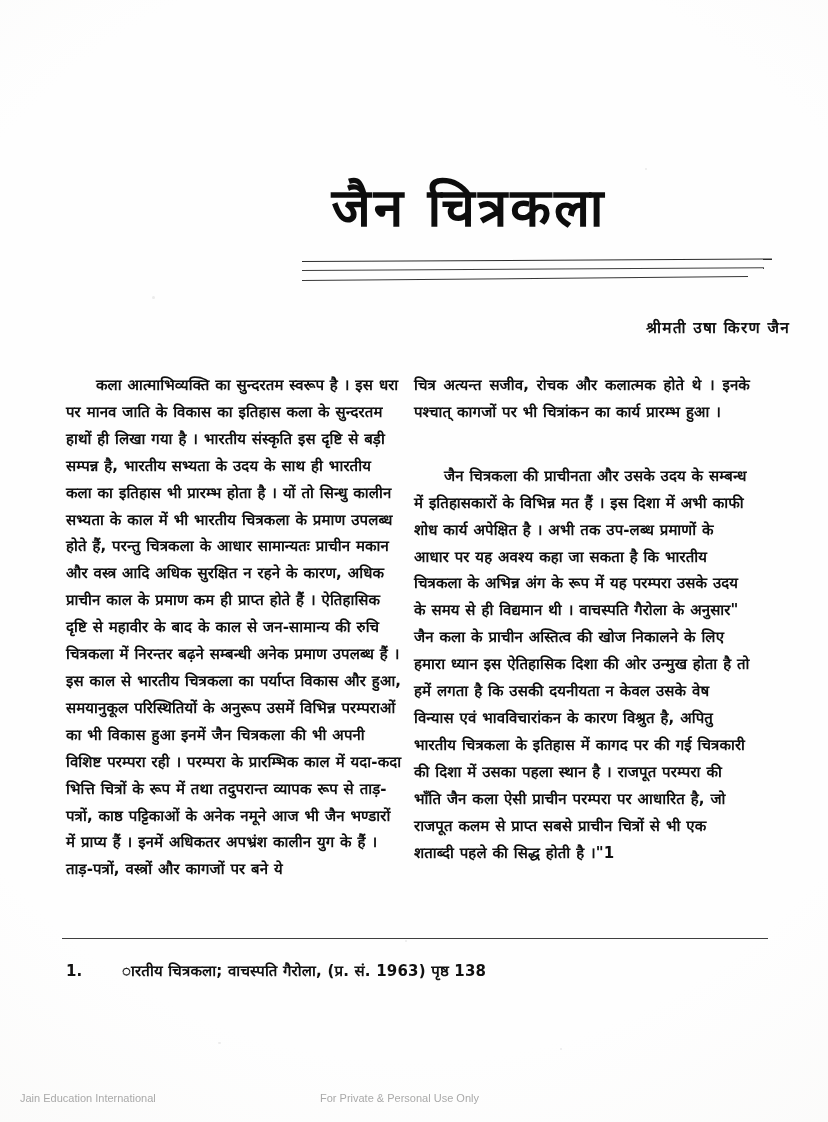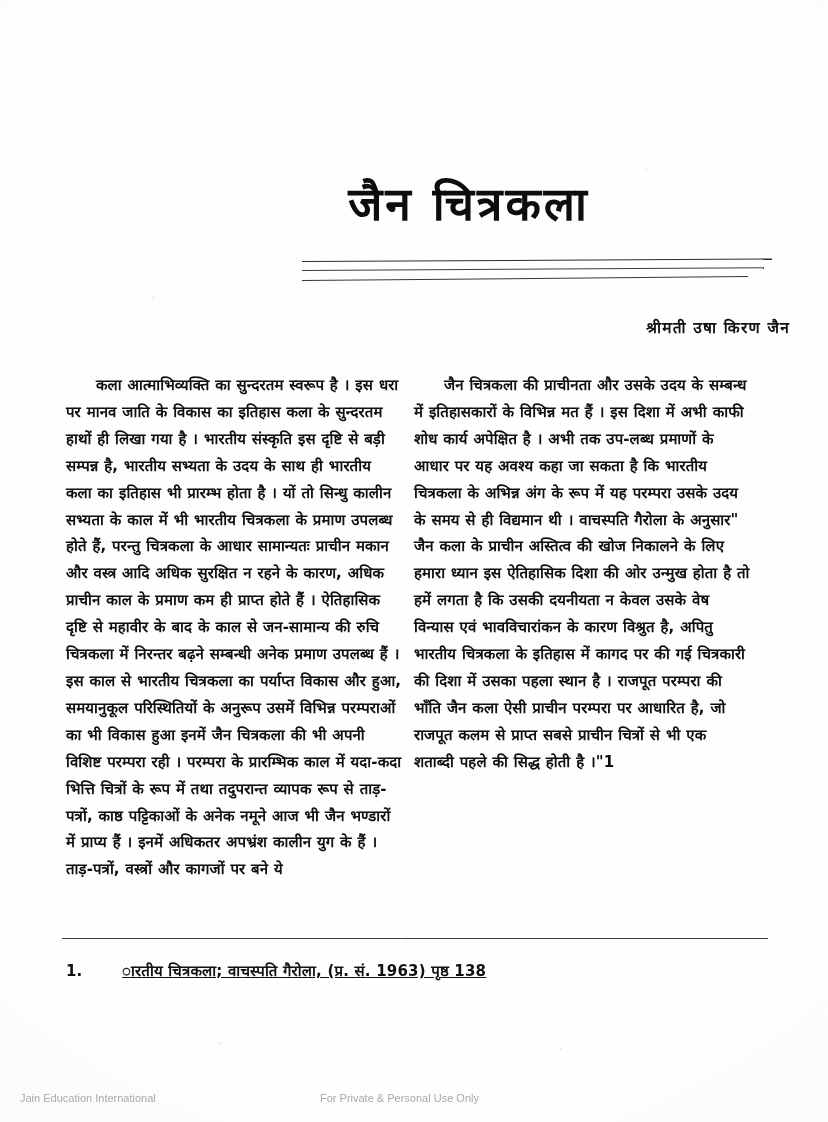--- a/index.html
+++ b/index.html
@@ -37,21 +37,21 @@
   .title-block {
     position: absolute;
     top: 178px;
     left: 0;
     width: 828px;
     text-align: center;
   }
   .doc-title {
     font-family: "DejaVu Sans", "Liberation Sans", sans-serif;
     font-weight: 700;
-    font-size: 46px;
+    font-size: 53px;
     letter-spacing: 3px;
     color: #0d0d0d;
     margin: 0;
     padding-left: 110px;
     line-height: 1.15;
     white-space: nowrap;
   }
 
   .rules {
     position: absolute;
@@ -101,21 +101,21 @@
     font-family: "DejaVu Sans", "Liberation Sans", sans-serif;
     font-weight: 700;
     font-size: 15px;
     line-height: 26.9px;
     color: #0f0f0f;
     text-align: justify;
     text-justify: inter-word;
     word-spacing: 0.5px;
     letter-spacing: 0.1px;
   }
-  .para + .para { margin-top: 12px; }
+  .para + .para { margin-top: 37px; }
   .para.indent { text-indent: 30px; }
   .para:last-child { text-align: left; }
 
   
   .footnote-rule {
     position: absolute;
     top: 938px;
     left: 62px;
     width: 706px;
     height: 1px;
@@ -128,21 +128,21 @@
     left: 66px;
     width: 706px;
     display: flex;
     align-items: baseline;
     font-family: "DejaVu Sans", "Liberation Sans", sans-serif;
     font-weight: 700;
     font-size: 15px;
     color: #111;
   }
   .footnote-num { width: 56px; }
-  .footnote-text { flex: 1; letter-spacing: .2px; text-decoration: underline; }
+  .footnote-text { flex: 1; letter-spacing: .2px; }
 
   
   .footer {
     position: absolute;
     top: 1092px;
     left: 0;
     width: 828px;
     display: flex;
     align-items: center;
     font-family: "Liberation Sans", "DejaVu Sans", sans-serif;
@@ -176,20 +176,21 @@
     <div class="rule r3"></div>
   </div>
 
   <div class="byline">श्रीमती उषा किरण जैन</div>
 
   <div class="columns">
     <div class="col">
       <p class="para indent">कला आत्माभिव्यक्ति का सुन्दरतम स्वरूप है । इस धरा पर मानव जाति के विकास का इतिहास कला के सुन्दरतम हाथों ही लिखा गया है । भारतीय संस्कृति इस दृष्टि से बड़ी सम्पन्न है, भारतीय सभ्यता के उदय के साथ ही भारतीय कला का इतिहास भी प्रारम्भ होता है । यों तो सिन्धु कालीन सभ्यता के काल में भी भारतीय चित्रकला के प्रमाण उपलब्ध होते हैं, परन्तु चित्रकला के आधार सामान्यतः प्राचीन मकान और वस्त्र आदि अधिक सुरक्षित न रहने के कारण, अधिक प्राचीन काल के प्रमाण कम ही प्राप्त होते हैं । ऐतिहासिक दृष्टि से महावीर के बाद के काल से जन-सामान्य की रुचि चित्रकला में निरन्तर बढ़ने सम्बन्धी अनेक प्रमाण उपलब्ध हैं । इस काल से भारतीय चित्रकला का पर्याप्त विकास और हुआ, समयानुकूल परिस्थितियों के अनुरूप उसमें विभिन्न परम्पराओं का भी विकास हुआ इनमें जैन चित्रकला की भी अपनी विशिष्ट परम्परा रही । परम्परा के प्रारम्भिक काल में यदा-कदा भित्ति चित्रों के रूप में तथा तदुपरान्त व्यापक रूप से ताड़-पत्रों, काष्ठ पट्टिकाओं के अनेक नमूने आज भी जैन भण्डारों में प्राप्य हैं । इनमें अधिकतर अपभ्रंश कालीन युग के हैं । ताड़-पत्रों, वस्त्रों और कागजों पर बने ये</p>
     </div>
     <div class="col">
+      <p class="para">चित्र अत्यन्त सजीव, रोचक और कलात्मक होते थे । इनके पश्चात् कागजों पर भी चित्रांकन का कार्य प्रारम्भ हुआ ।</p>
       <p class="para indent">जैन चित्रकला की प्राचीनता और उसके उदय के सम्बन्ध में इतिहासकारों के विभिन्न मत हैं । इस दिशा में अभी काफी शोध कार्य अपेक्षित है । अभी तक उप-लब्ध प्रमाणों के आधार पर यह अवश्य कहा जा सकता है कि भारतीय चित्रकला के अभिन्न अंग के रूप में यह परम्परा उसके उदय के समय से ही विद्यमान थी । वाचस्पति गैरोला के अनुसार" जैन कला के प्राचीन अस्तित्व की खोज निकालने के लिए हमारा ध्यान इस ऐतिहासिक दिशा की ओर उन्मुख होता है तो हमें लगता है कि उसकी दयनीयता न केवल उसके वेष विन्यास एवं भावविचारांकन के कारण विश्रुत है, अपितु भारतीय चित्रकला के इतिहास में कागद पर की गई चित्रकारी की दिशा में उसका पहला स्थान है । राजपूत परम्परा की भाँति जैन कला ऐसी प्राचीन परम्परा पर आधारित है, जो राजपूत कलम से प्राप्त सबसे प्राचीन चित्रों से भी एक शताब्दी पहले की सिद्ध होती है ।"1</p>
     </div>
   </div>
 
   <div class="footnote-rule"></div>
   <div class="footnote">
     <span class="footnote-num">1.</span>
     <span class="footnote-text">ारतीय चित्रकला; वाचस्पति गैरोला, (प्र. सं. 1963) पृष्ठ 138</span>
   </div>
 

